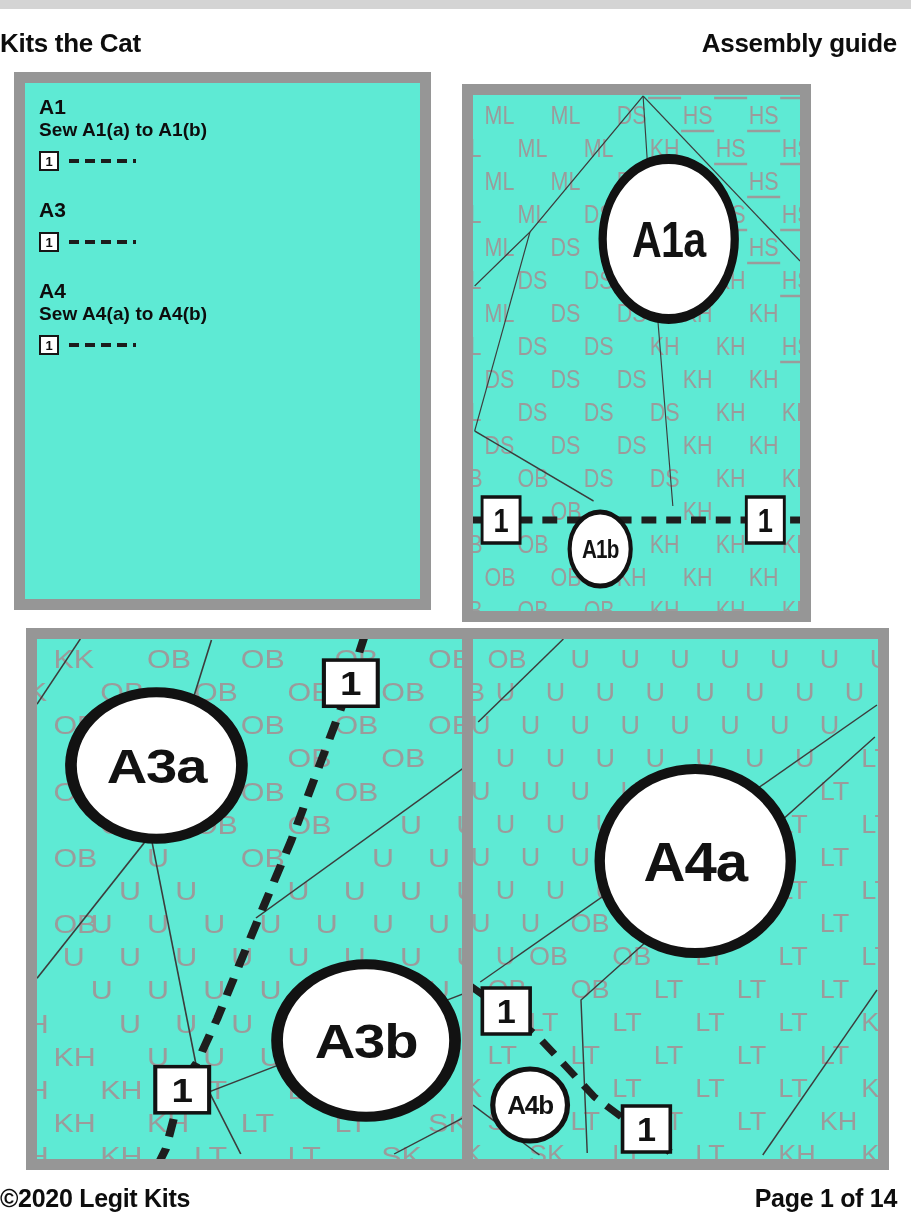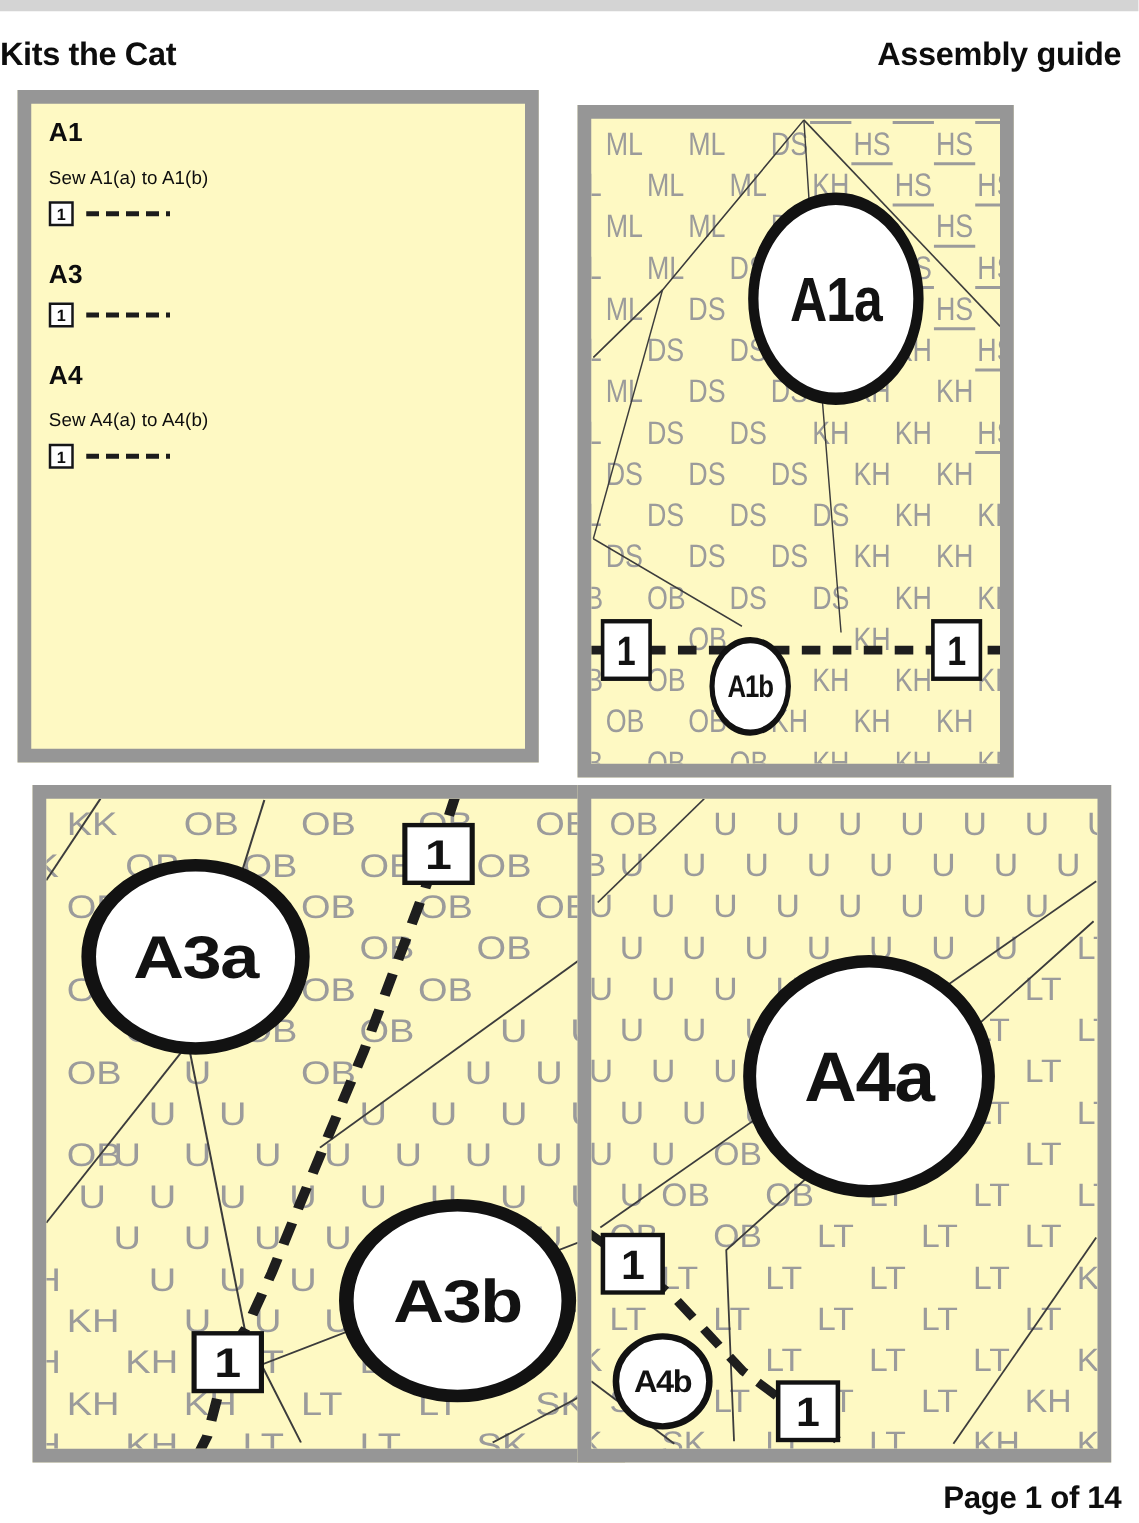--- a/index.html
+++ b/index.html
@@ -6,30 +6,30 @@
   html,body{background:#fff}
   body{font-family:"Liberation Sans",sans-serif;color:#0d0d0d}
   #page{position:relative;width:911px;height:1218px;background:#fff;overflow:hidden}
   #topbar{position:absolute;left:0;top:0;width:911px;height:9px;background:#d4d4d4}
   .hdr{position:absolute;top:28px;font-weight:bold;font-size:26px;letter-spacing:-.3px;white-space:nowrap}
   #hdr-left{left:0}
   #hdr-right{right:14px}
   .ftr{position:absolute;top:1184px;font-weight:bold;font-size:25px;letter-spacing:-.3px;white-space:nowrap}
   #ftr-left{left:0}
   #ftr-right{right:14px}
-  .panel{position:absolute;border:11px solid #969696;background:#fef9c3;overflow:hidden}
+  .panel{position:absolute;border:11px solid #969696;background:#5eead4;overflow:hidden}
   #panel-instr{left:14px;top:72px;width:417px;height:538px;padding:12px 0 0 14px}
   #panel-A1{left:462px;top:84px;width:349px;height:538px}
   #panel-A3{left:26px;top:628px;width:474px;height:542px}
   #panel-A4{left:462px;top:628px;width:427px;height:542px}
   .panel > svg{position:absolute;left:0;top:0;width:100%;height:100%;display:block}
   
   .step{margin-bottom:27px}
   .step-title{font-size:21px;font-weight:bold;letter-spacing:.2px}
-  .step-text{font-size:15px;font-weight:normal;margin-top:15px;letter-spacing:.1px}
+  .step-text{font-size:19px;font-weight:bold;letter-spacing:.1px}
   .step-seam{display:flex;align-items:center;margin-top:10px;gap:10px;height:20px}
   .mini-box{width:20px;height:20px;border:2px solid #161616;display:inline-flex;align-items:center;justify-content:center;
             font-size:13px;font-weight:bold;background:#fff}
   .mini-dash{width:67px;height:4px;background:repeating-linear-gradient(90deg,#1c1c1c 0 10px,transparent 10px 16px)}
   
   text.code{font-family:"Liberation Sans",sans-serif;font-size:26px;fill:#9b9b9b}
   line.code-u{stroke:#9b9b9b;stroke-width:2.5}
   .seam-thin{fill:none;stroke:#3c3c3c;stroke-width:1.4}
   .seam-dashed{fill:none;stroke:#1e1e1e;stroke-width:7;stroke-dasharray:18 12}
   rect.numbox{fill:#fff;stroke:#121212;stroke-width:3.5}
@@ -450,14 +450,15 @@
         <text x="32" y="384" class="numbox-label">1</text>
         <rect x="144" y="467" width="46" height="46" class="numbox"></rect>
         <text x="167" y="502" class="numbox-label">1</text>
         <circle cx="214" cy="222" r="92" class="piece-circle big"></circle>
         <text x="214" y="242" font-size="56" class="piece-label">A4a</text>
         <circle cx="55" cy="466" r="36" class="piece-circle small"></circle>
         <text x="55" y="475" font-size="25" class="piece-label">A4b</text>
       </svg>
     </div>
 
+  <div class="ftr" id="ftr-left">©2020 Legit Kits</div>
   <div class="ftr" id="ftr-right">Page 1 of 14</div>
 </div>
 
 </body></html>

